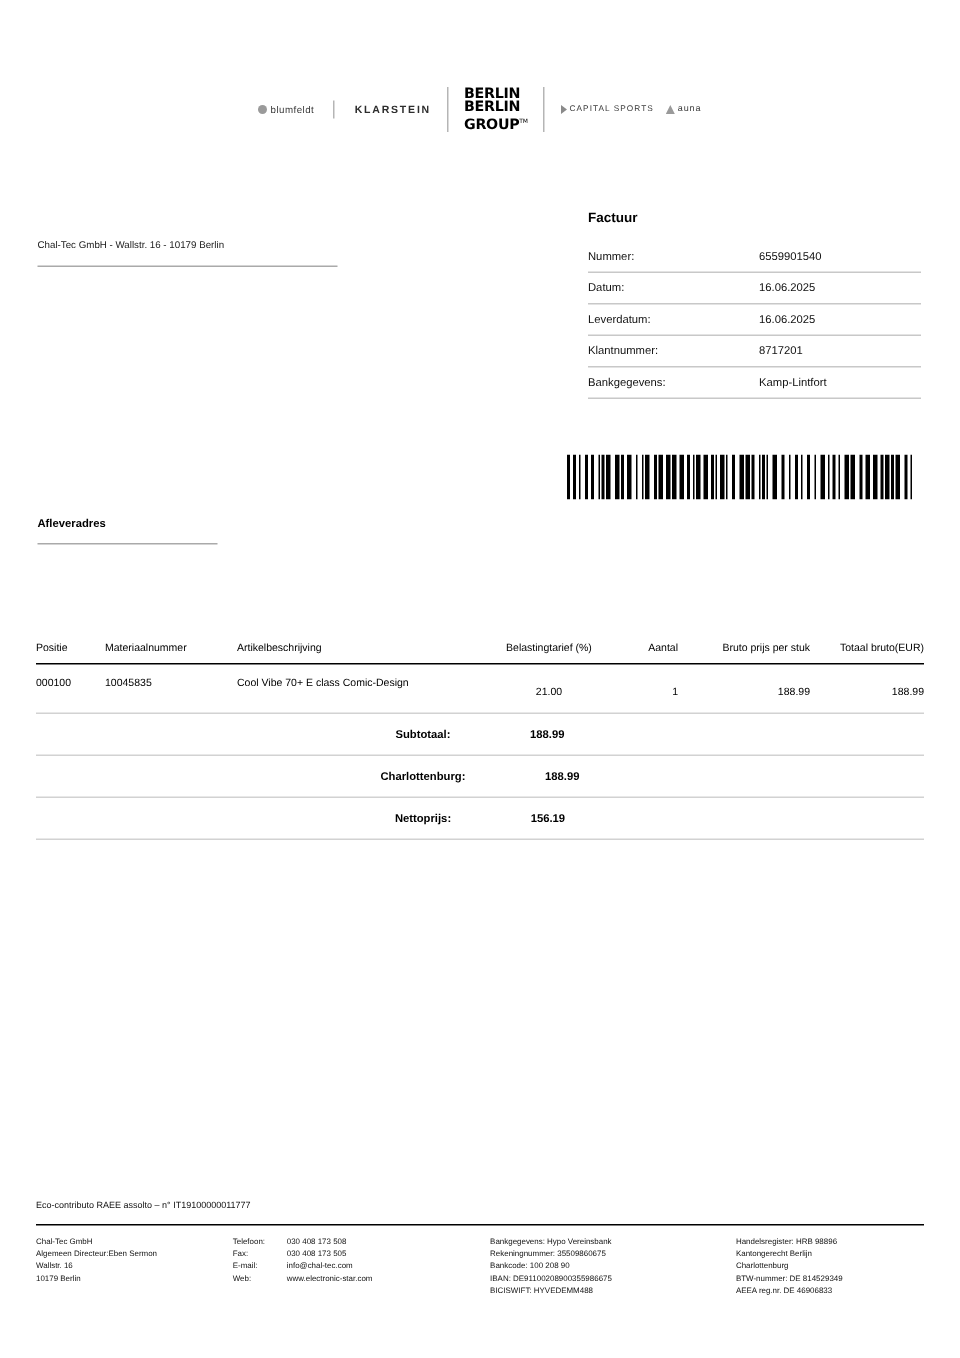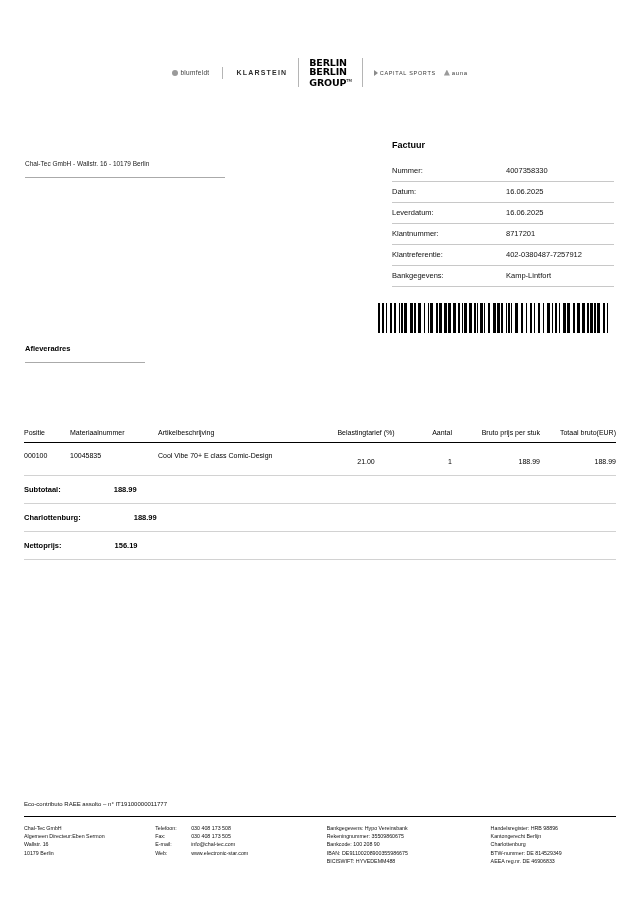--- a/index.html
+++ b/index.html
@@ -216,21 +216,21 @@
   .trow {
     display: flex;
     padding: 9px 0 10px 0;
     border-bottom: 0.8px solid #d2d2d2;
     align-items: flex-start;
   }
   .trow .c-tax, .trow .c-qty, .trow .c-unit, .trow .c-total { padding-top: 6px; }
 
   .sum-row {
     display: flex;
-    justify-content: flex-start;
+    justify-content: center;
     align-items: center;
     padding: 9px 0 9px 0;
     border-bottom: 0.8px solid #d2d2d2;
     font-size: 7.5px;
   }
   .sum-row .lbl { font-weight: bold; text-align: right; }
   .sum-row .val { width: 76px; text-align: right; font-weight: bold; }
   .sum-row.plain .lbl { font-weight: normal; }
   .sum-row.plain .val { font-weight: normal; }
   .sum-row.thick { border-bottom: 0.8px solid #000; }
@@ -311,37 +311,33 @@
     </div>
   </div>
 
   <div class="sender-line">Chal-Tec GmbH - Wallstr. 16 - 10179 Berlin</div>
 
   <div class="meta">
     <div class="meta-title">Factuur</div>
 
     <div class="meta-row">
       <span class="k">Nummer:</span>
-      <span class="v">4007358330</span>
+      <span class="v">6559901540</span>
     </div>
     <div class="meta-row">
       <span class="k">Datum:</span>
       <span class="v">16.06.2025</span>
     </div>
     <div class="meta-row">
       <span class="k">Leverdatum:</span>
       <span class="v">16.06.2025</span>
     </div>
     <div class="meta-row">
       <span class="k">Klantnummer:</span>
       <span class="v">8717201</span>
-    </div>
-    <div class="meta-row">
-      <span class="k">Klantreferentie:</span>
-      <span class="v">402-0380487-7257912</span>
     </div>
     <div class="meta-row">
       <span class="k">Bankgegevens:</span>
       <span class="v">Kamp-Lintfort</span>
     </div>
   </div>
 
   <div class="barcode" id="barcode">
       <i style="width: 2px; background: rgb(0, 0, 0);"></i>
       <i style="width: 2px; background: transparent;"></i>

